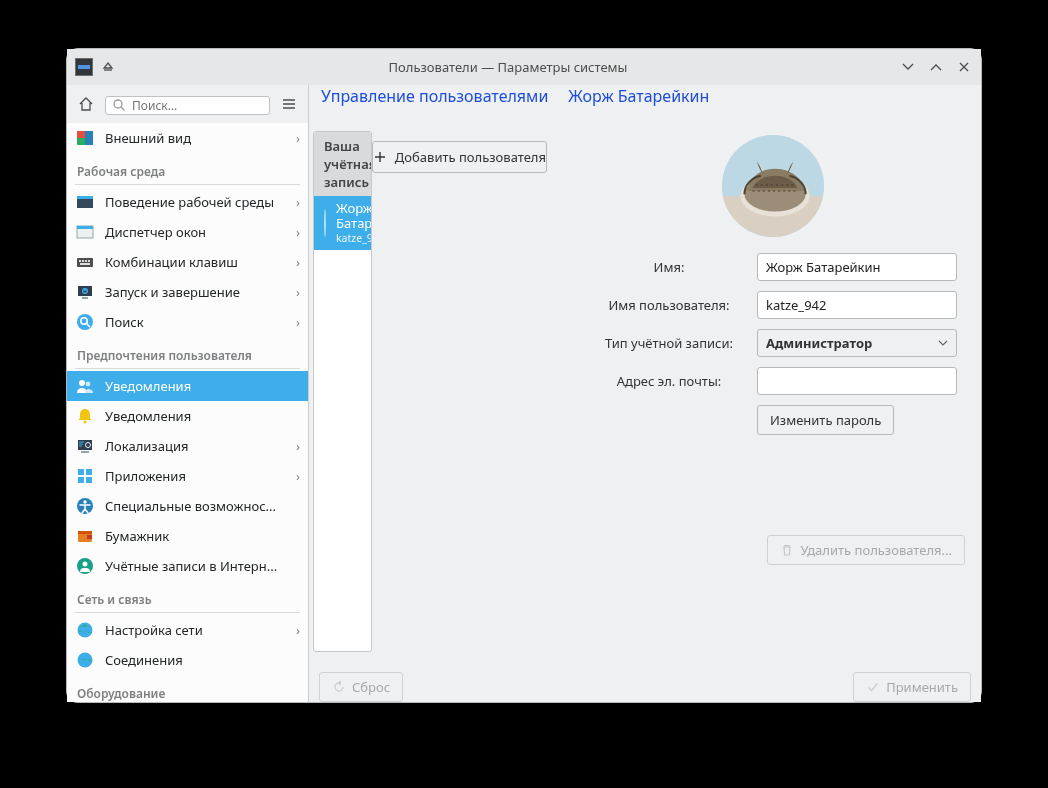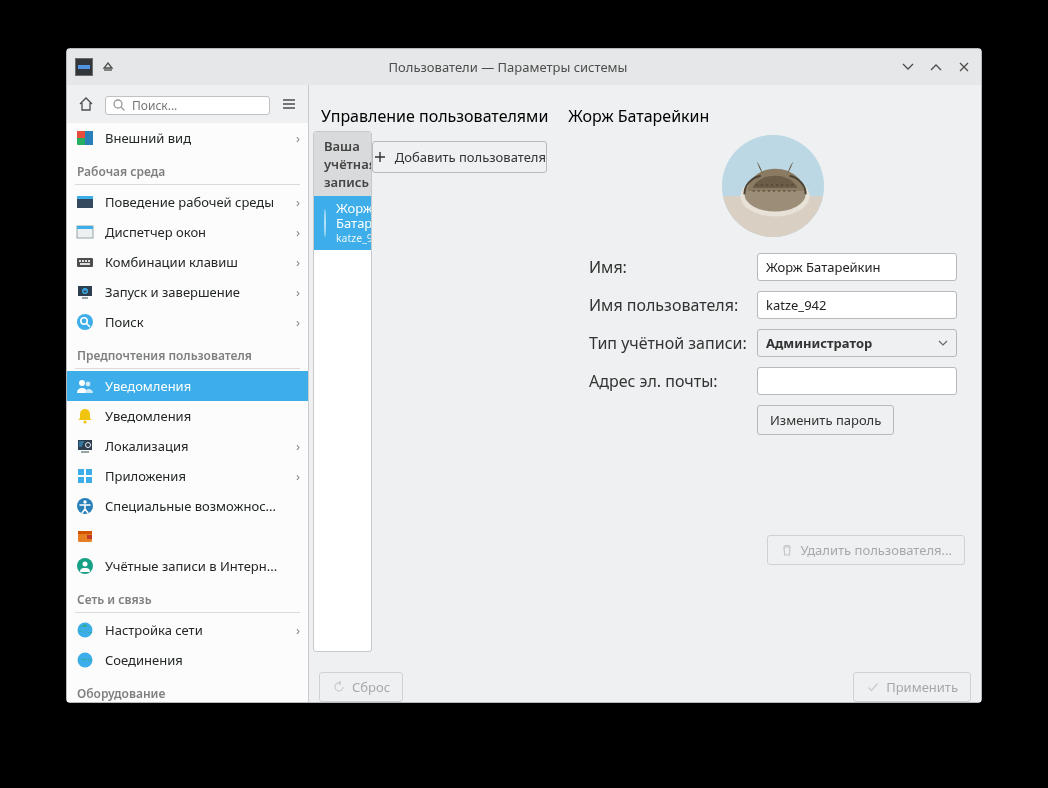--- a/index.html
+++ b/index.html
@@ -1,20 +1,20 @@
 <!DOCTYPE html>
 <html><head>
 <meta charset="utf-8">
 <style>
   * { box-sizing: border-box; margin: 0; padding: 0; font-family: "Noto Sans", "Segoe UI", Arial, sans-serif; }
   html, body { width: 1048px; height: 788px; background: #000; }
   .window {
     position: absolute; left: 66px; top: 48px;
     width: 916px; height: 655px; background: #eff0f1;
-    border: 1px solid #b7b9bb; border-radius: 4px;
+    border: 1px solid #b7b9bb; border-radius: 12px;
     display: flex; flex-direction: column;
   }
   
   .titlebar {
     height: 36px; display: flex; align-items: center; padding: 0 8px;
     background: #e6e7e8;
     border-bottom: 1px solid transparent;
   }
   .titlebar .left-icons { display: flex; align-items: center; gap: 6px; }
   .titlebar .title { flex: 1; text-align: center; color: #4d4d4d; font-size: 13px; }
@@ -41,38 +41,38 @@
   .sep { height:1px; background:#d8dadd; margin:2px 8px;}
   .row { height:30px; display:flex; align-items:center; padding:0 8px; gap:10px; font-size:13px; color:#232627; cursor:pointer; position:relative;}
   .row.sel { background:#3daee9; color:#fff; }
   .row .ic { width:20px; height:20px; display:flex; align-items:center; justify-content:center; }
   .row .lbl { flex:1; white-space:nowrap; overflow:hidden; text-overflow:ellipsis; }
   .row .chev { color:#888; font-size:13px; }
   
   svg{display:block;}
   
   .main { flex:1; display:flex; flex-direction:column; background:#eff0f1;}
-  .breadcrumbs { height:42px; display:flex; align-items:flex-end; padding:0 12px; gap:20px; font-size:16px; color:#000000;}
+  .breadcrumbs { height:42px; display:flex; align-items:flex-start; padding:0 12px; gap:20px; font-size:16px; color:#1d4ed8;}
   .bc { cursor:pointer; }
   .content { flex:1; display:flex; padding:0 8px 0 0; gap:0;}
   .user-col { width:238px; display:flex; flex-direction:row; padding:4px 0 0 4px;}
   .ulist { border:1px solid #c6c8cb; background:#fff; border-radius:3px; flex:1; display:flex; flex-direction:column; overflow:hidden;}
   .ulist-head { background:#d9dadc; color:#444; font-weight:600; font-size:13px; padding:5px 10px;}
   .urow { display:flex; align-items:center; gap:10px; padding:5px 10px; cursor:pointer;}
   .urow.sel { background:#3daee9; color:#fff;}
   .uavatar { width:28px; height:28px; border-radius:50%; background:linear-gradient(135deg,#a98c66,#7a6248); border:1px solid rgba(255,255,255,.6); box-shadow: inset 0 0 0 1px rgba(0,0,0,.1);}
   .uname { font-size:13px; line-height:1.15;}
   .ulogin { font-size:10.5px; opacity:.88;}
   .add-btn { margin-top:10px; height:32px; border:1px solid #b6b8bb; border-radius:3px; background:#eff0f1; display:flex; align-items:center; justify-content:center; gap:8px; font-size:13px; color:#333; cursor:pointer;}
   
   .form-col { flex:1; padding:8px 4px 0 30px; display:flex; flex-direction:column; align-items:center;}
   .big-avatar { width:102px; height:102px; border-radius:50%; cursor:pointer; overflow:hidden; background:#cfe7f2; position:relative;}
   .big-avatar svg{width:100%;height:100%;}
   .form-grid { margin-top:16px; display:grid; grid-template-columns: 160px 200px; gap:10px 8px; align-items:center;}
-  .flabel { text-align:left; font-size:16px; color:#333; }
+  .flabel { text-align:center; font-size:13px; color:#333; }
   .fin { height:28px; border:1px solid #b6b8bb; border-radius:3px; background:#fff; padding:0 8px; font-size:13px; color:#222;}
   .fsel { height:28px; border:1px solid #b6b8bb; border-radius:3px; background:#eff0f1; display:flex; align-items:center; justify-content:space-between; padding:0 8px; font-size:13px; color:#333; cursor:pointer;font-weight:bold;}
   .fsel .dd{color:#666;font-size:11px;}
   .btn { height:30px; border:1px solid #b6b8bb; border-radius:3px; background:#eff0f1; padding:0 12px; font-size:13px; color:#333; cursor:pointer; display:inline-flex; align-items:center; gap:6px;}
   .btn.disabled{ color:#a6a8aa; cursor:default; border-color:#cfd1d3;}
   .btn.disabled .bi{opacity:.4;}
   .delete-wrap { margin-top:100px; align-self:flex-end; padding-right:4px;}
   
   .footer { height:50px; display:flex; align-items:flex-end; justify-content:space-between; padding:0 10px; border-top:1px solid transparent;}
 </style>
@@ -268,20 +268,21 @@
           <span class="lbl">Специальные возможнос...</span>
         </div>
         <div class="row">
           <span class="ic">
               <svg width="20" height="20" viewBox="0 0 20 20">
                 <rect x="3" y="5" width="14" height="11" rx="1.5" fill="#e67e22"></rect>
                 <rect x="3" y="5" width="14" height="3" fill="#d35400"></rect>
                 <rect x="12" y="9" width="5" height="4" fill="#c0392b"></rect>
               </svg>
             </span>
+          <span class="lbl">Бумажник</span>
         </div>
         <div class="row">
           <span class="ic">
               <svg width="20" height="20" viewBox="0 0 20 20">
                 <circle cx="10" cy="10" r="8" fill="#16a085"></circle>
                 <circle cx="10" cy="8" r="2.5" fill="#fff"></circle>
                 <path d="M5 16 C5 12 8 12 10 12 C12 12 15 12 15 16 Z" fill="#fff"></path>
               </svg>
             </span>
           <span class="lbl">Учётные записи в Интерн...</span>

